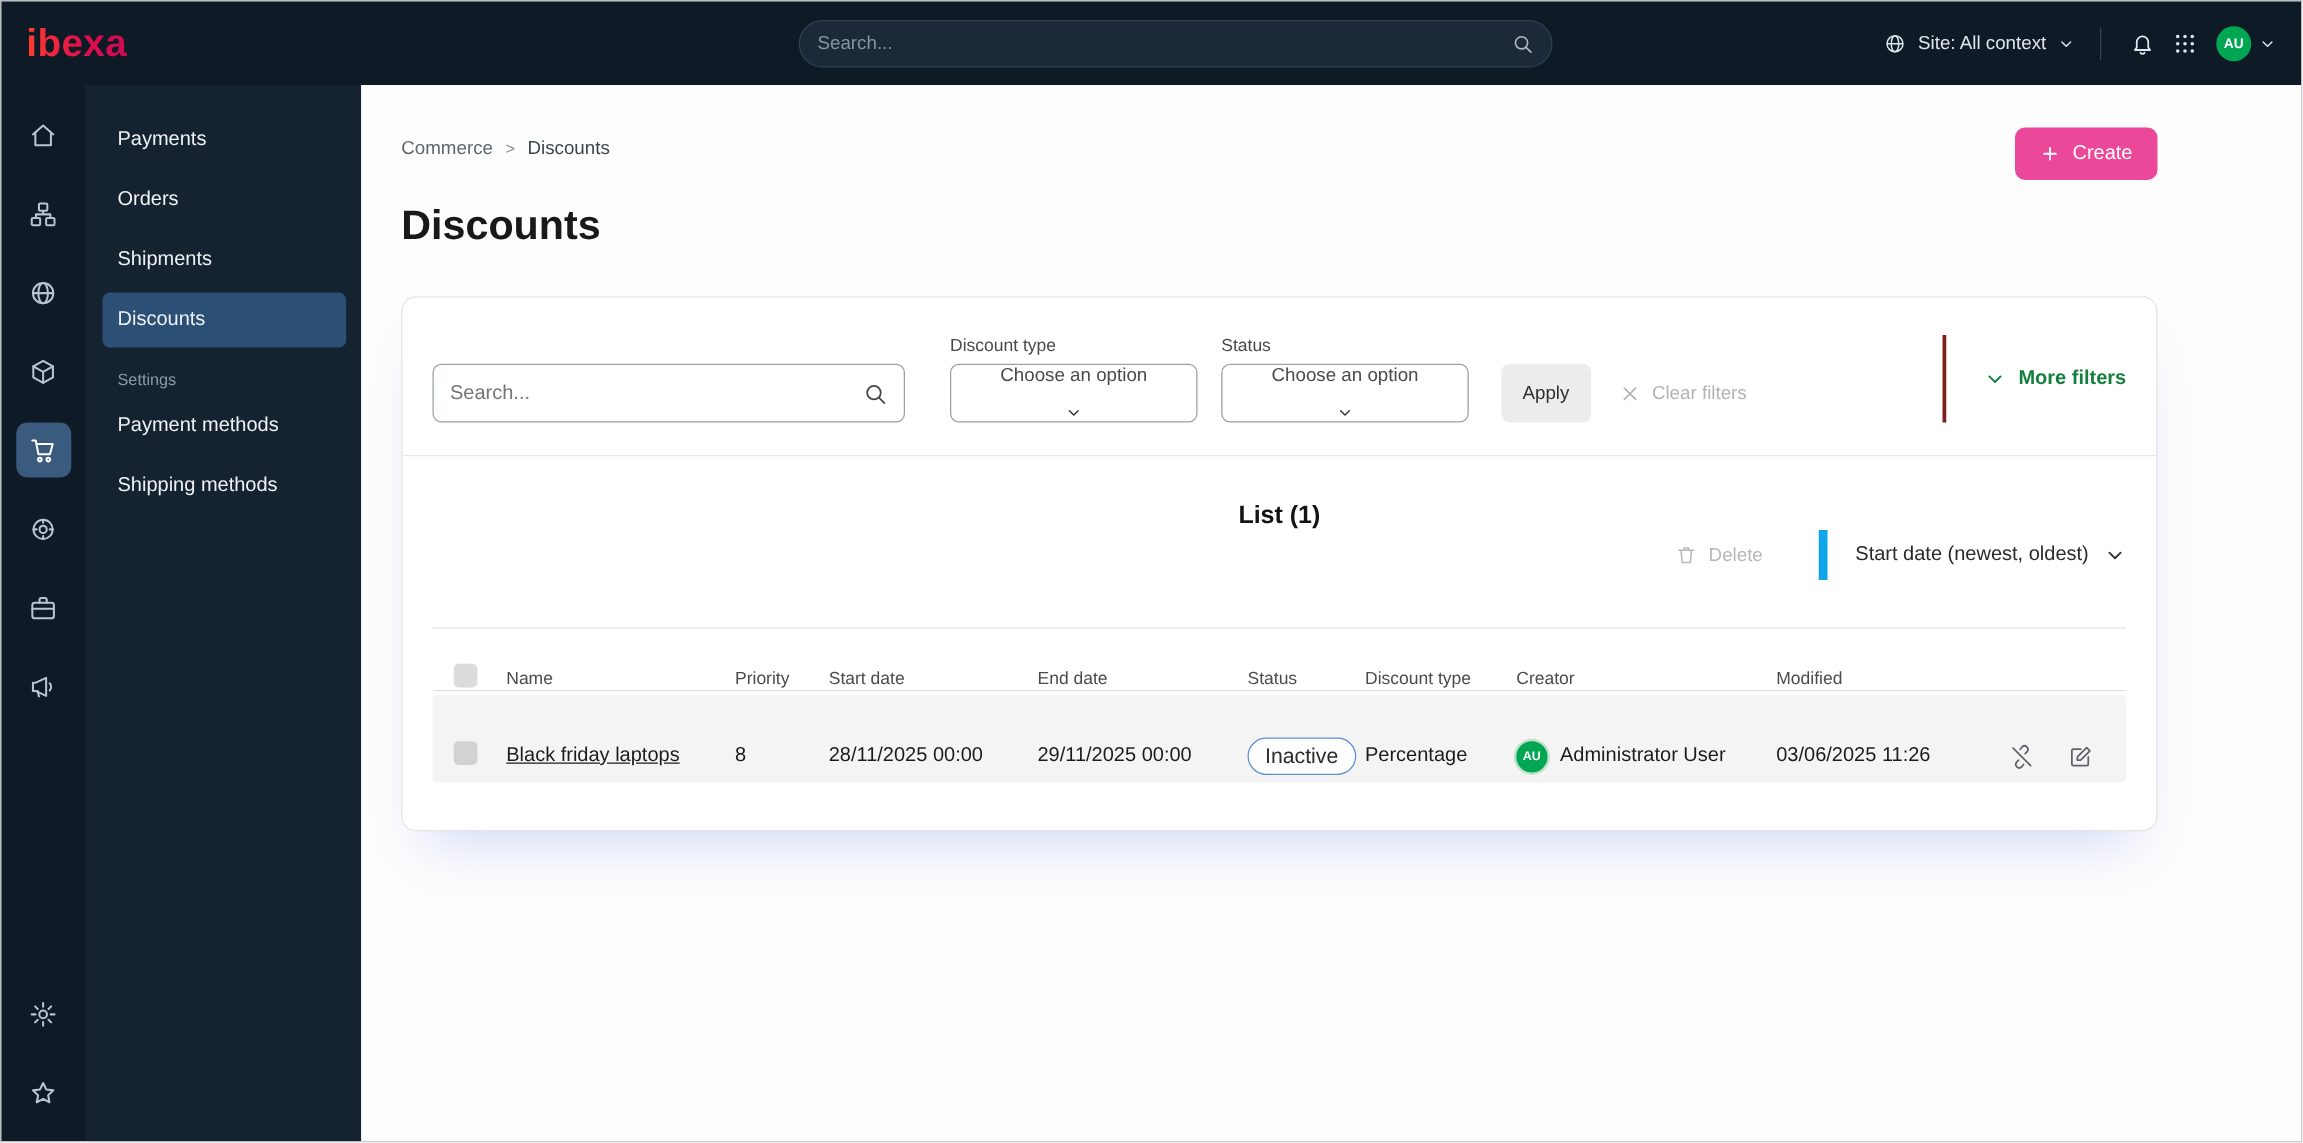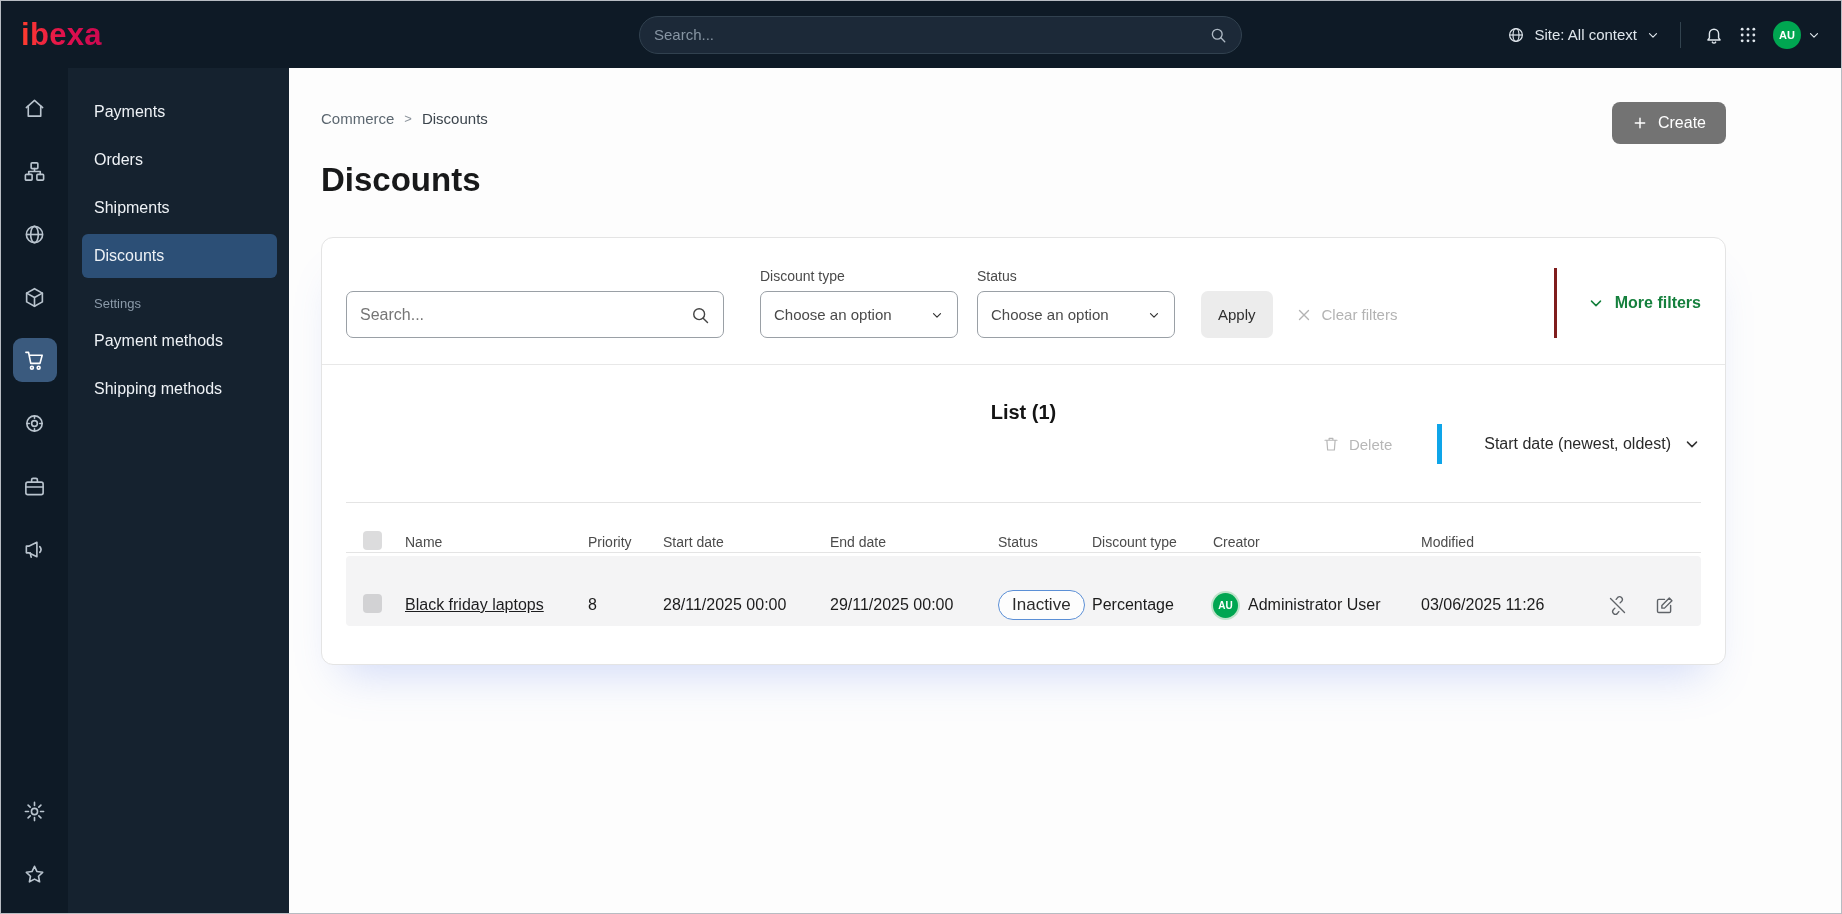--- a/index.html
+++ b/index.html
@@ -50,56 +50,56 @@
   .settings-label { font-size: 13px; color: #8b9aa9; margin: 18px 0 8px 26px; }
 
   
   .main { flex: 1; background: #fdfdfd; padding: 34px 0 0 32px; overflow: hidden; }
   .content { width: 1405px; }
   .topline { display: flex; align-items: flex-start; justify-content: space-between; }
   .breadcrumb { display: flex; align-items: center; gap: 10px; font-size: 15px; color: #5c6770; padding-top: 8px; }
   .crumb { cursor: pointer; }
   .crumb-sep { font-size: 13px; color: #8a929a; }
   .crumb.current { color: #3c454d; }
-  .create-btn { height: 42px; padding: 0 20px; background: #737373; color: #fff; border: none; border-radius: 8px;
+  .create-btn { height: 42px; padding: 0 20px; background: #ec4899; color: #fff; border: none; border-radius: 8px;
                 font-size: 16px; font-family: inherit; display: flex; align-items: center; gap: 10px; cursor: pointer; }
   .create-btn .icon svg { width: 16px; height: 16px; }
   .title { font-size: 33px; font-weight: 700; color: #18191a; margin-top: 17px; line-height: 38px; }
 
   
   .card { margin-top: 38px; background: #fff; border: 1px solid #e4e4e4; border-radius: 12px;
           box-shadow: 0 28px 42px -20px rgba(93,125,235,.28); }
 
   
   .filters { display: flex; align-items: flex-end; padding: 30px 24px 26px; }
   .f-search { width: 378px; height: 47px; border: 1px solid #9aa0a6; border-radius: 7px; display: flex; align-items: center; padding: 0 13px; background: #fff; }
   .f-search input { flex: 1; border: none; outline: none; font-size: 16px; color: #333; font-family: inherit; }
   .f-search input::placeholder { color: #757575; }
   .f-search .icon { color: #444; }
   .f-field { margin-left: 36px; display: flex; flex-direction: column; gap: 7px; }
   .f-field.second { margin-left: 19px; }
   .f-label { font-size: 14px; color: #4a4a4a; }
   .f-select { width: 198px; height: 47px; border: 1px solid #9aa0a6; border-radius: 7px; display: flex; align-items: center;
-              justify-content: space-between; padding: 0 13px; font-size: 15px; color: #4a4a4a; cursor: pointer; background: #fff; }
+              justify-content: space-between; padding: 0 13px; font-size: 15px; color: #4a4a4a; cursor: pointer; background: #fff; flex-direction: column; }
   .f-select .icon { color: #333; }
   .apply-btn { margin-left: 26px; height: 47px; padding: 0 17px; background: #ececec; border: none; border-radius: 7px;
                font-size: 15px; color: #2f2f2f; font-family: inherit; cursor: pointer; }
   .clear-btn { margin-left: 22px; height: 47px; display: flex; align-items: center; gap: 9px; background: none; border: none;
                font-size: 15px; color: #b3b3b3; font-family: inherit; cursor: default; }
   .f-more { margin-left: auto; align-self: stretch; border-left: 3px solid #7f1d1d; padding-left: 30px; display: flex;
             align-items: center; gap: 10px; font-size: 16px; font-weight: 700; color: #15803d; cursor: pointer; }
   .card-divider { border-top: 1px solid #e8e8e8; }
 
   
   .list-head { display: flex; align-items: center; padding: 36px 24px 38px; flex-direction: column; }
   .list-title { font-size: 20px; font-weight: 700; color: #141414; }
   .list-actions { margin-left: auto; display: flex; align-items: center; gap: 19px; }
   .delete-btn { display: flex; align-items: center; gap: 9px; color: #b7b7b7; font-size: 15px; background: none; border: none;
                 margin-right: 26px; font-family: inherit; cursor: default; }
-  .sort { border-left: 5px solid #0ea5e9; padding-left: 42px; height: 40px; display: flex; align-items: center; gap: 12px;
+  .sort { border-left: 7px solid #0ea5e9; padding-left: 22px; height: 40px; display: flex; align-items: center; gap: 12px;
           font-size: 16px; color: #2a2a2a; cursor: pointer; }
   .sort .icon { color: #333; }
 
   
   .table { padding: 0 24px 38px; }
   .trow { display: grid; grid-template-columns: 52px 183px 75px 167px 168px 94px 121px 208px 177px 1fr; align-items: center; }
   .thead { border-top: 1px solid #e4e4e4; border-bottom: 1px solid #e4e4e4; height: 51px; font-size: 14px; color: #4b4b4b; }
   .tdata { height: 70px; background: #f4f4f5; border-radius: 4px; margin-top: 3px; font-size: 16px; color: #1c1c1c; }
   .cell { padding-left: 7px; margin-top: 28px; }
   .c-check { padding-left: 17px; }

